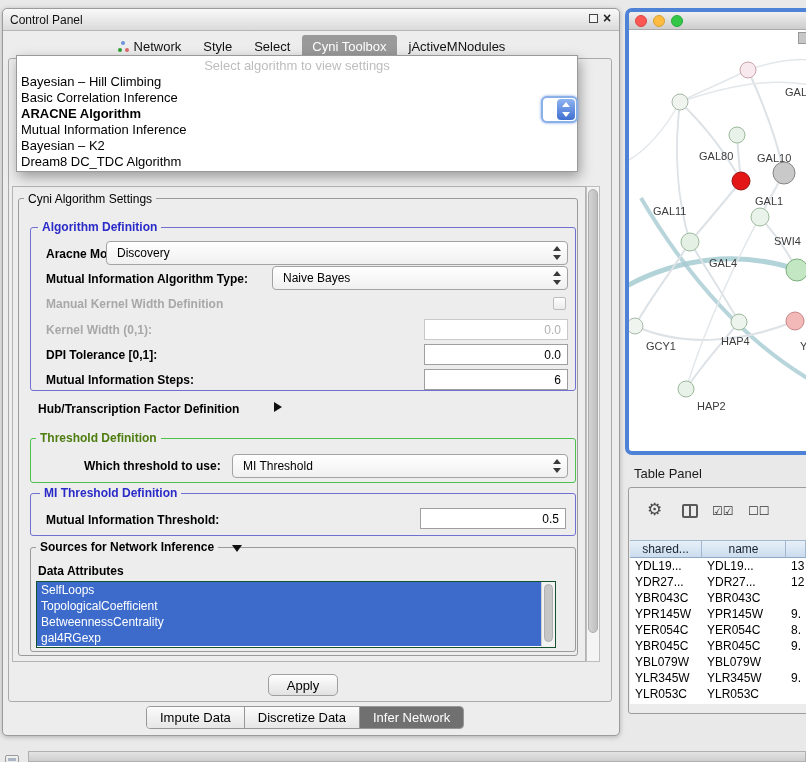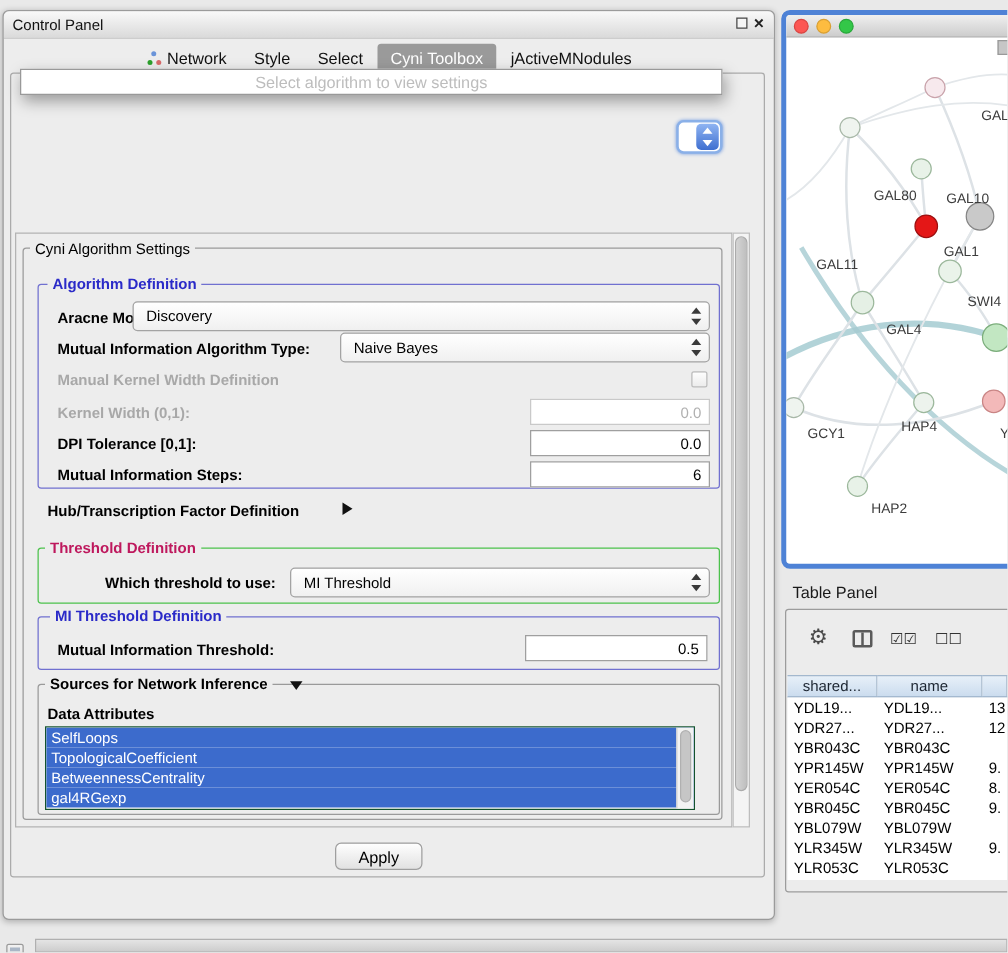--- a/index.html
+++ b/index.html
@@ -38,21 +38,21 @@
 .vtrack{background:#f4f4f4;border:1px solid #bdbdbd}
 .vthumb{position:absolute;left:1px;right:1px;border-radius:6px;background:linear-gradient(90deg,#d4d4d4,#bfbfbf);border:1px solid #ababab}
 
 
 .group{border:1px solid #9a9a9a;border-radius:3px}
 .group.blue{border-color:#7070d0}
 .group.green{border-color:#4cc24c}
 .gtitle{background:#ededed;padding:0 4px;font-size:12px;font-weight:bold;white-space:nowrap}
 .gtitle.plain{font-weight:normal}
 .gtitle.blue{color:#2a2ac8}
-.gtitle.green{color:#be185d}
+.gtitle.green{color:#4d7c0f}
 
 .lbl{font-weight:bold;font-size:12px;white-space:nowrap}
 .lbl.dis{color:#a8a8a8}
 .combo{background:linear-gradient(#ffffff,#f0f0f0);border:1px solid #a3a3a3;border-radius:4px}
 .combo .val{position:absolute;left:10px;top:4px;font-size:12px;white-space:nowrap}
 .combo .arrows{position:absolute;right:6px;top:50%;margin-top:-7px;width:8px;height:14px}
 .combo .arrows .u,.combo .arrows .d{position:absolute;left:0;width:0;height:0;border-left:4px solid transparent;border-right:4px solid transparent}
 .combo .arrows .u{top:0;border-bottom:5px solid #3a3a3a}
 .combo .arrows .d{bottom:0;border-top:5px solid #3a3a3a}
 .field{background:#fff;border:1px solid #9f9f9f;font-size:12px;text-align:right;padding:3px 6px 0 0;overflow:hidden}
@@ -204,23 +204,36 @@
         <div class="attr">BetweennessCentrality</div>
         <div class="attr">gal4RGexp</div>
       </div>
     <div class="listscroll">
         <div class="listthumb"></div>
       </div>
   </div>
 
   <div class="abs btn" style="left:268px;top:674px;width:70px;height:22px">Apply</div>
 
+  <div class="abs seg" id="bottom-tabs" style="left:146px;top:706px">
+      <div class="s">Impute Data</div>
+      <div class="s">Discretize Data</div>
+      <div class="s sel">Infer Network</div>
+    </div>
 
   <div class="abs popup" style="left:16px;top:55px;width:562px">
     <div class="ph">Select algorithm to view settings</div>
+    <div id="popup-items">
+        <div class="it">Bayesian – Hill Climbing</div>
+        <div class="it">Basic Correlation Inference</div>
+        <div class="it sel">ARACNE Algorithm</div>
+        <div class="it">Mutual Information Inference</div>
+        <div class="it">Bayesian – K2</div>
+        <div class="it">Dream8 DC_TDC Algorithm</div>
+      </div>
   </div>
   <div class="abs combofrag" style="left:541px;top:96px;width:37px;height:27px">
     <div class="fragbtn">
         <span class="u"></span>
         <span class="d"></span>
       </div>
   </div>
 
   <div class="abs netwin" style="left:625px;top:8px;width:186px;height:447px">
     <div class="net-titlebar">

